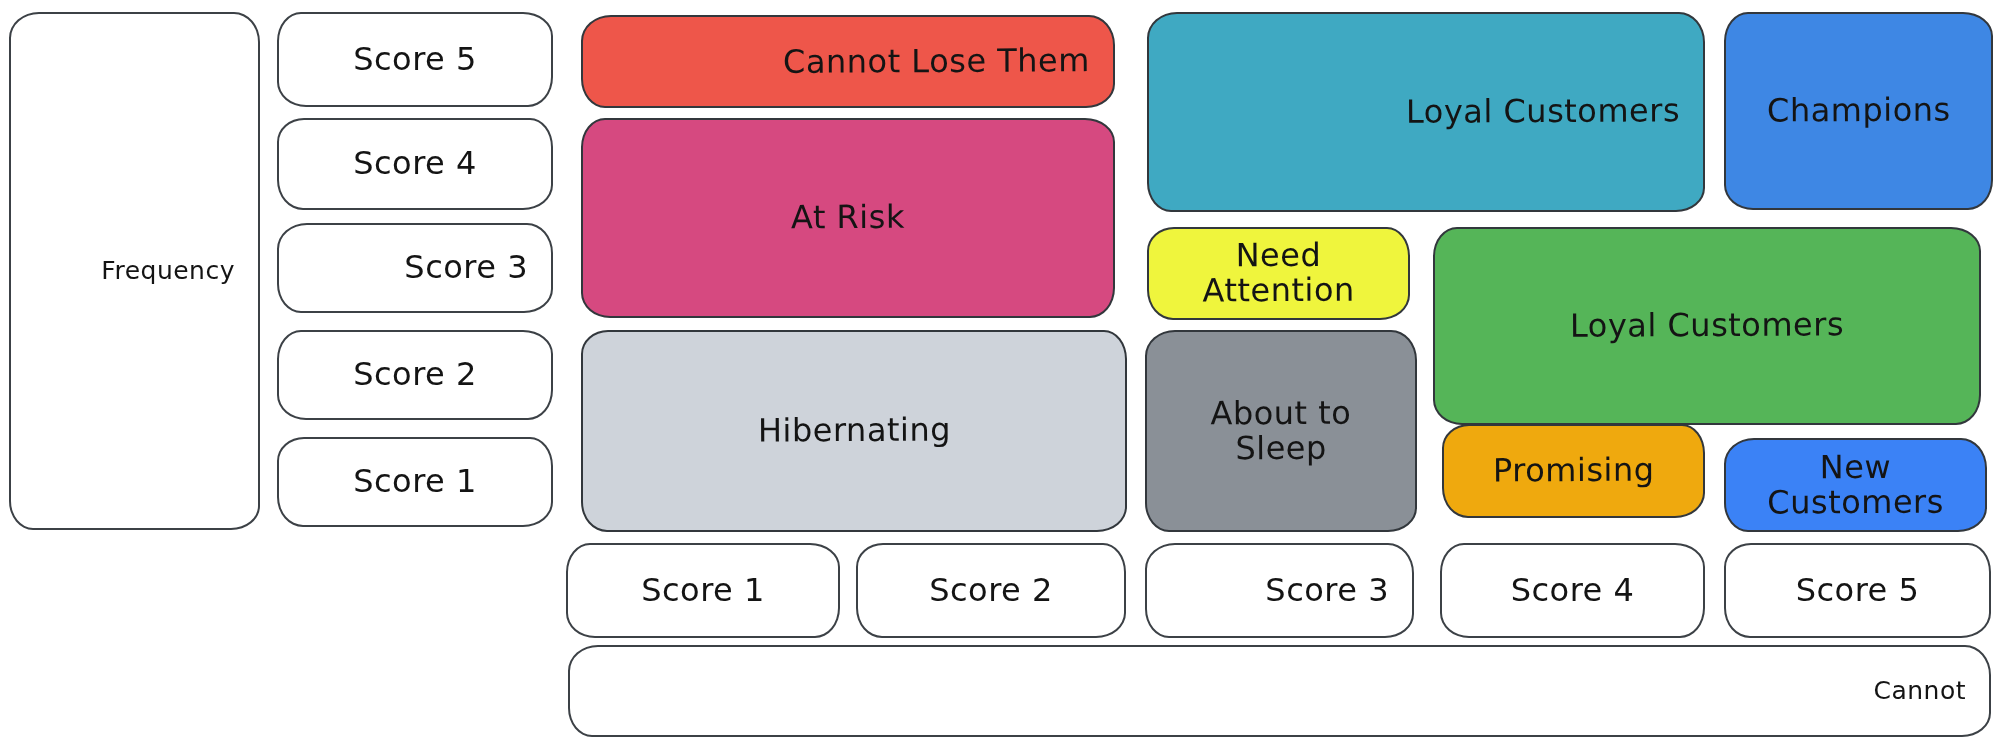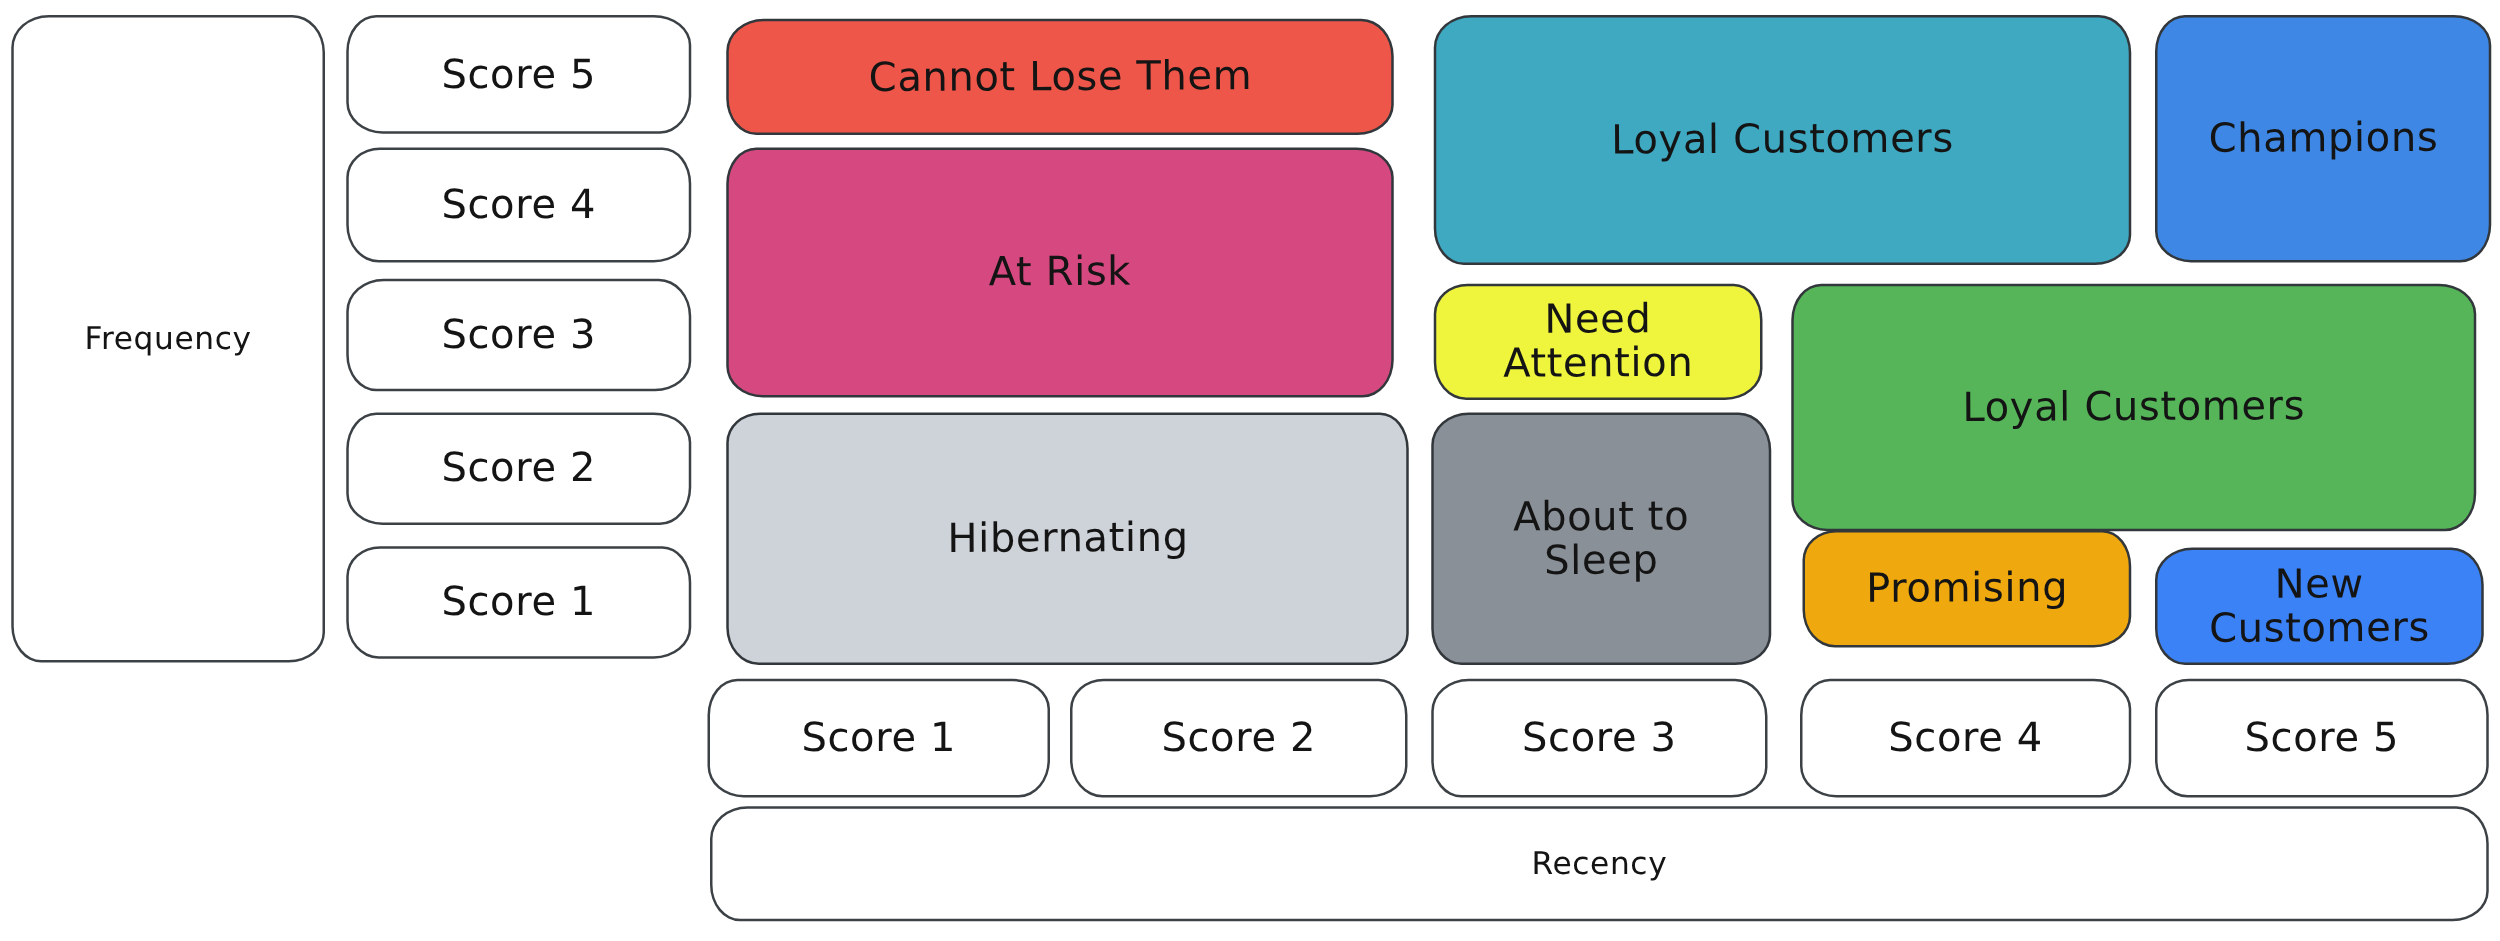--- a/index.html
+++ b/index.html
@@ -24,21 +24,21 @@
     text-align: center;
     border: 2.5px solid #32373c;
     color: #141414;
     font-size: 32px;
     font-weight: 500;
     letter-spacing: 0.5px;
     line-height: 1.1;
     padding: 4px 23px;
   }
   
-  .r-a { border-radius: 30px 26px 29px 24px / 26px 30px 24px 29px; }
+  .r-a { border-radius: 30px 26px 29px 24px / 26px 30px 24px 29px; justify-content: flex-end; }
   .r-b { border-radius: 24px 30px 25px 29px / 29px 24px 30px 25px; }
   .r-c { border-radius: 27px 23px 30px 26px / 24px 29px 25px 30px; }
   .white-box {
     background: #ffffff;
     border-width: 2px;
     border-color: #3c4146;
   }
   .axis-label-box {
     font-size: 25px;
   }
@@ -106,15 +106,15 @@
     <div class="box r-a white-box" style="left: 1145px; top: 543px; width: 269px; height: 95px; background: rgb(255, 255, 255);">
       <span class="lbl">Score 3</span>
     </div>
     <div class="box r-b white-box" style="left: 1440px; top: 543px; width: 265px; height: 95px; background: rgb(255, 255, 255);">
       <span class="lbl">Score 4</span>
     </div>
     <div class="box r-c white-box" style="left: 1724px; top: 543px; width: 267px; height: 95px; background: rgb(255, 255, 255);">
       <span class="lbl">Score 5</span>
     </div>
     <div class="box r-a white-box axis-label-box" style="left: 568px; top: 645px; width: 1423px; height: 92px; background: rgb(255, 255, 255);">
-      <span class="lbl">Recency</span>
+      <span class="lbl">Cannot</span>
     </div>
   </div>
 
 </body></html>

